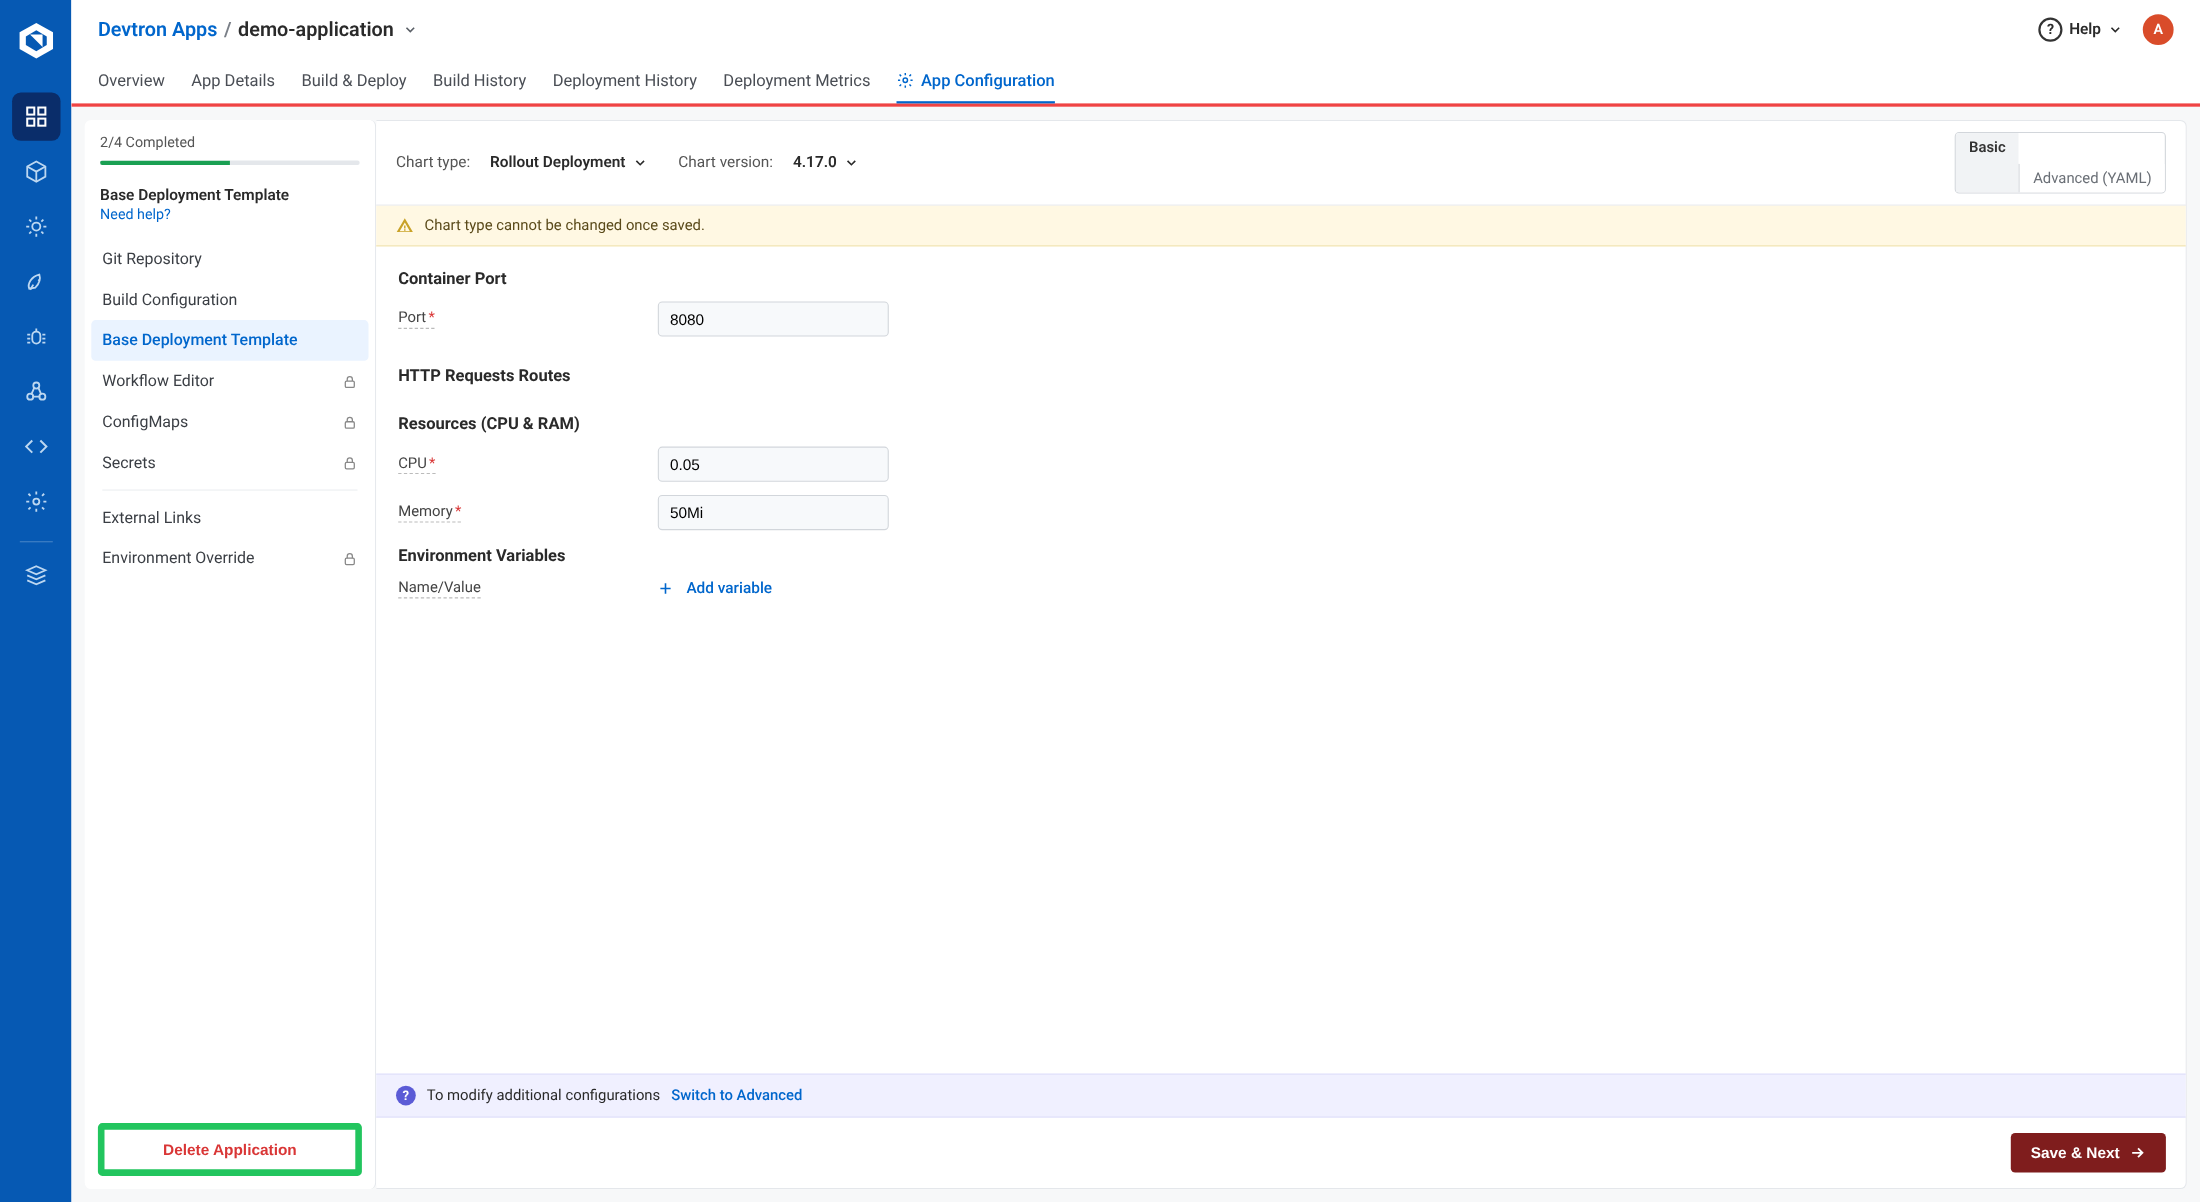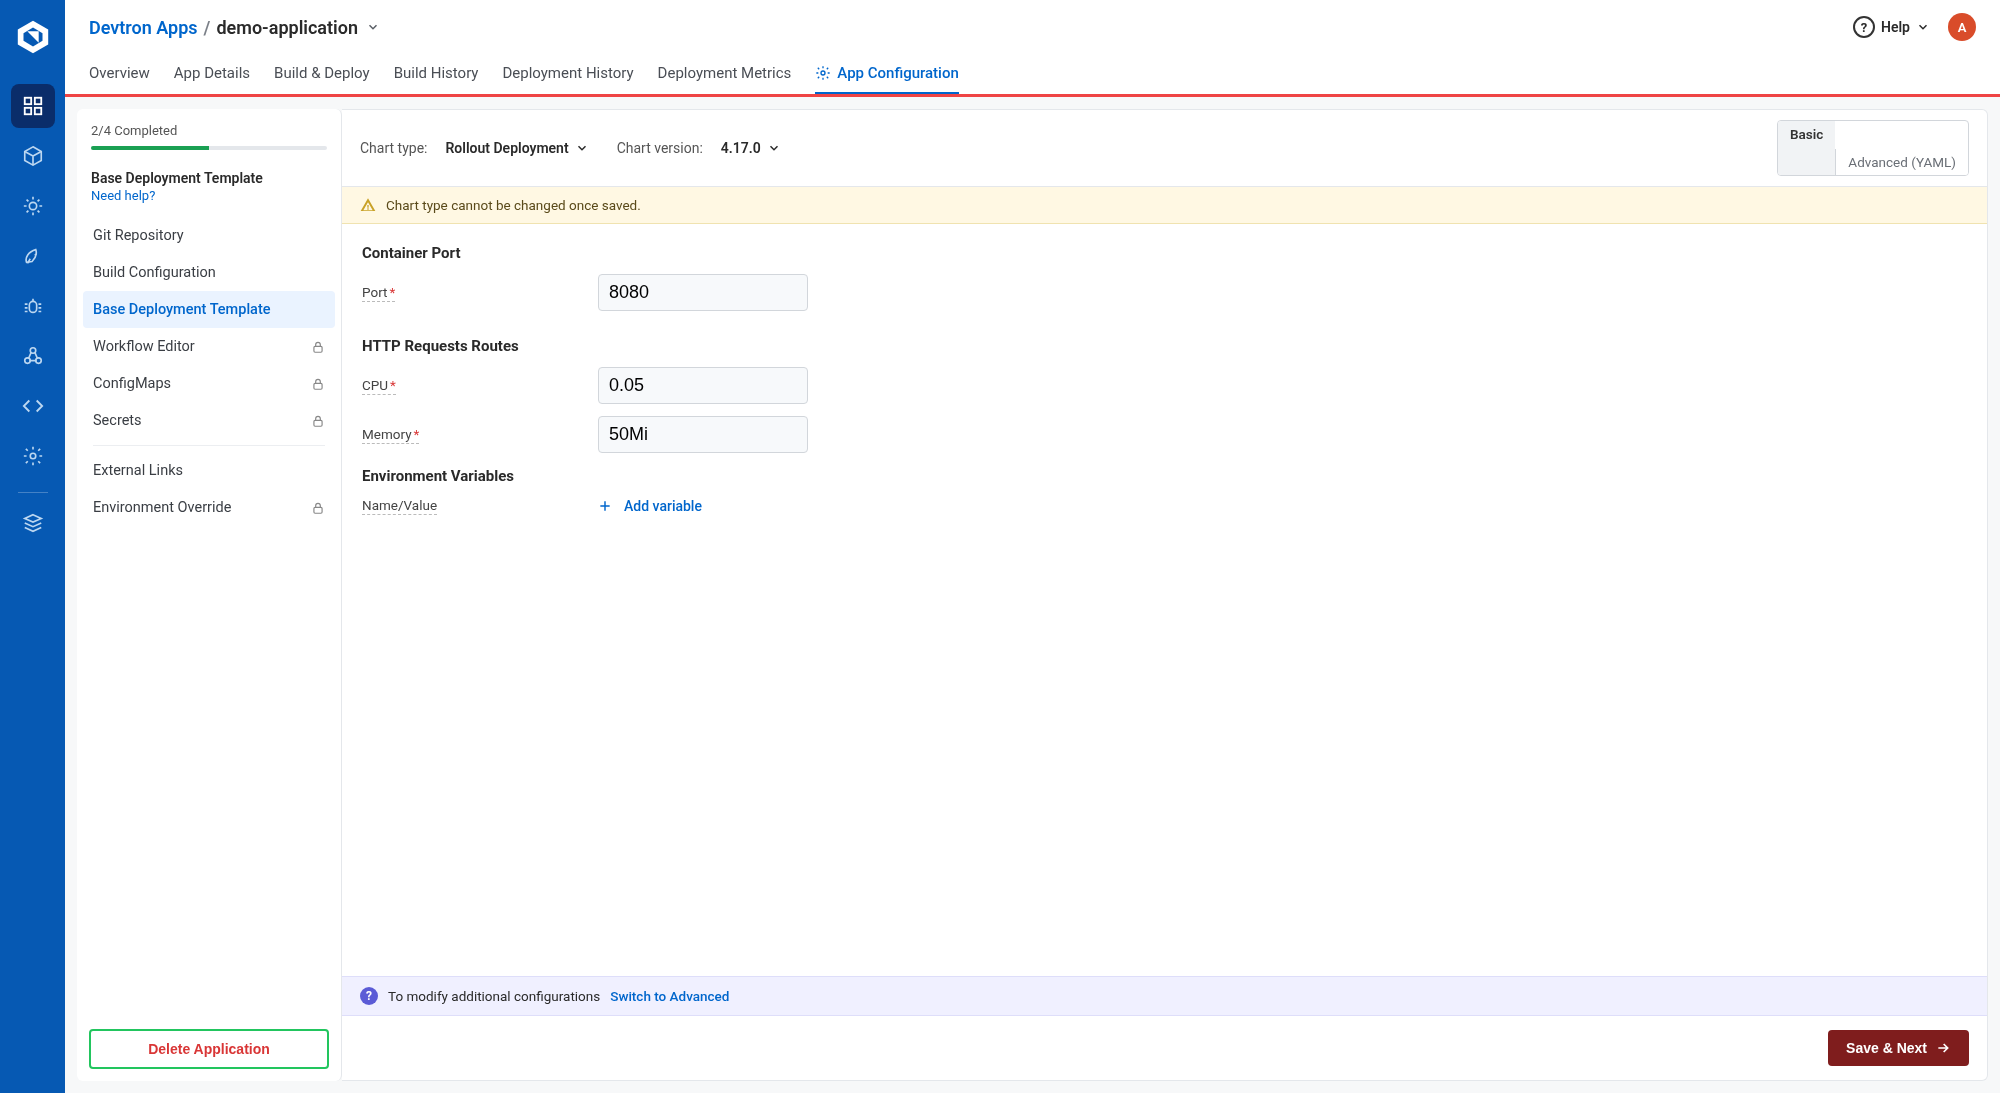--- a/index.html
+++ b/index.html
@@ -47,21 +47,21 @@
 .sidebar .progress-bar { height: 4px; background: #e4e7eb; border-radius: 2px; overflow: hidden; }
 .sidebar .progress-fill { height: 100%; background: #1aa053; }
 .sidebar .section-title { padding: 10px 14px 2px; font-weight: 600; font-size: 14px; }
 .sidebar .help-link { padding: 0 14px 10px; color: #0066cc; font-size: 13px; cursor: pointer; }
 .sidebar .nav { padding: 4px 6px; }
 .sidebar .snav-item { display: flex; align-items: center; justify-content: space-between; padding: 10px 10px; border-radius: 4px; cursor: pointer; font-size: 14.5px; color: #3a3e44; }
 .sidebar .snav-item.active { background: #eaf3ff; color: #0066cc; font-weight: 500; }
 .sidebar .snav-item .lock { color: #888; }
 .sidebar hr { border: 0; border-top: 1px solid #eceef1; margin: 6px 10px; }
 .sidebar .spacer { flex: 1; }
-.sidebar .delete-btn { margin: 12px; padding: 10px; border: 2px solid #22c55e; color: #d93636; background: #fff; border-radius: 4px; cursor: pointer; font-weight: 600; font-size: 14px; }
+.sidebar .delete-btn { margin: 12px; padding: 10px; border: 6px solid #22c55e; color: #d93636; background: #fff; border-radius: 4px; cursor: pointer; font-weight: 600; font-size: 14px; }
 
 
 .content { flex: 1; display: flex; flex-direction: column; background: #fff; margin: 12px 12px 12px 0; border-radius: 0 6px 6px 0; border: 1px solid #e4e7eb; border-left: 0; min-width: 0; }
 .content .toolbar { display: flex; align-items: center; justify-content: space-between; padding: 10px 18px; border-bottom: 1px solid #e4e7eb; }
 .toolbar .left { display: flex; align-items: center; gap: 28px; }
 .toolbar .field { display: flex; align-items: center; gap: 18px; }
 .toolbar .field .label { color: #555; font-size: 14px; }
 .toolbar .field .value { font-weight: 600; display: flex; align-items: center; gap: 6px; cursor: pointer; }
 .toggle-group { display: flex; border: 1px solid #d2d6db; border-radius: 4px; overflow: hidden; }
 .toggle-group .opt { padding: 5px 12px; cursor: pointer; font-size: 13.5px; color: #6a6f76; background: #fff; }
@@ -71,21 +71,21 @@
 .warning-banner { background: #fff8e3; border-bottom: 1px solid #f0e3b0; padding: 10px 18px; display: flex; align-items: center; gap: 10px; color: #5a4a1a; font-size: 13.5px; }
 .warning-banner .tri { color: #c9a227; }
 
 .form-area { flex: 1; padding: 20px 20px; overflow: auto; }
 .form-area h3 { font-size: 15px; font-weight: 700; margin: 14px 0 12px; }
 .form-area h3:first-child { margin-top: 0; }
 .form-row { display: flex; align-items: center; margin-bottom: 12px; }
 .form-row .flabel { width: 236px; font-size: 13.5px; color: #444; border-bottom: 1px dashed #bbb; display: inline-block; padding-bottom: 1px; width: fit-content; margin-right: 0; }
 .form-row .flabel-wrap { width: 236px; }
 .form-row .req { color: #d93636; margin-left: 2px; }
-.form-row input[type=text] { width: 210px; padding: 7px 10px; border: 1px solid #d2d6db; border-radius: 4px; background: #f7f9fb; font-size: 18px; }
+.form-row input[type=text] { width: 210px; padding: 7px 10px; border: 1px solid #d2d6db; border-radius: 4px; background: #f7f9fb; font-size: 14px; }
 .switch { width: 36px; height: 20px; background: #d2d6db; border-radius: 10px; position: relative; cursor: pointer; }
 .switch .knob { position: absolute; top: 2px; left: 2px; width: 16px; height: 16px; background: #fff; border-radius: 50%; }
 .add-link { color: #0066cc; cursor: pointer; font-weight: 500; display: flex; align-items: center; gap: 12px; }
 
 .info-banner { background: #f0f0ff; border-top: 1px solid #dedefa; border-bottom: 1px solid #dedefa; padding: 10px 18px; display: flex; align-items: center; gap: 10px; font-size: 13.5px; }
 .info-banner .qcircle { width: 18px; height: 18px; border-radius: 50%; background: #5b5bd6; color: #fff; display: flex; align-items: center; justify-content: center; font-size: 12px; font-weight: 700; }
 .info-banner .link { color: #0066cc; font-weight: 500; cursor: pointer; }
 
 .footer { padding: 14px 18px; display: flex; justify-content: flex-end; }
 .primary-btn { background: #7f1d1d; color: #fff; border: 0; border-radius: 4px; padding: 10px 18px; font-weight: 600; cursor: pointer; display: flex; align-items: center; gap: 8px; font-size: 14px; }
@@ -326,20 +326,21 @@
           <div class="form-row">
             <div class="flabel-wrap"><span class="flabel"><span>Port</span><span class="req">*</span></span></div>
             <input type="text" value="8080" style="">
           </div>
 
           <h3 style="display:inline-block;margin-right:180px">HTTP Requests Routes</h3>
           <span style="display:inline-block;vertical-align:middle">
             <span class="switch"><span class="knob"></span></span>
           </span>
 
+          <h3>Resources (CPU &amp; RAM)</h3>
           <div class="form-row">
             <div class="flabel-wrap"><span class="flabel"><span>CPU</span><span class="req">*</span></span></div>
             <input type="text" value="0.05" style="">
           </div>
           <div class="form-row">
             <div class="flabel-wrap"><span class="flabel"><span>Memory</span><span class="req">*</span></span></div>
             <input type="text" value="50Mi" style="">
           </div>
 
           <h3>Environment Variables</h3>

